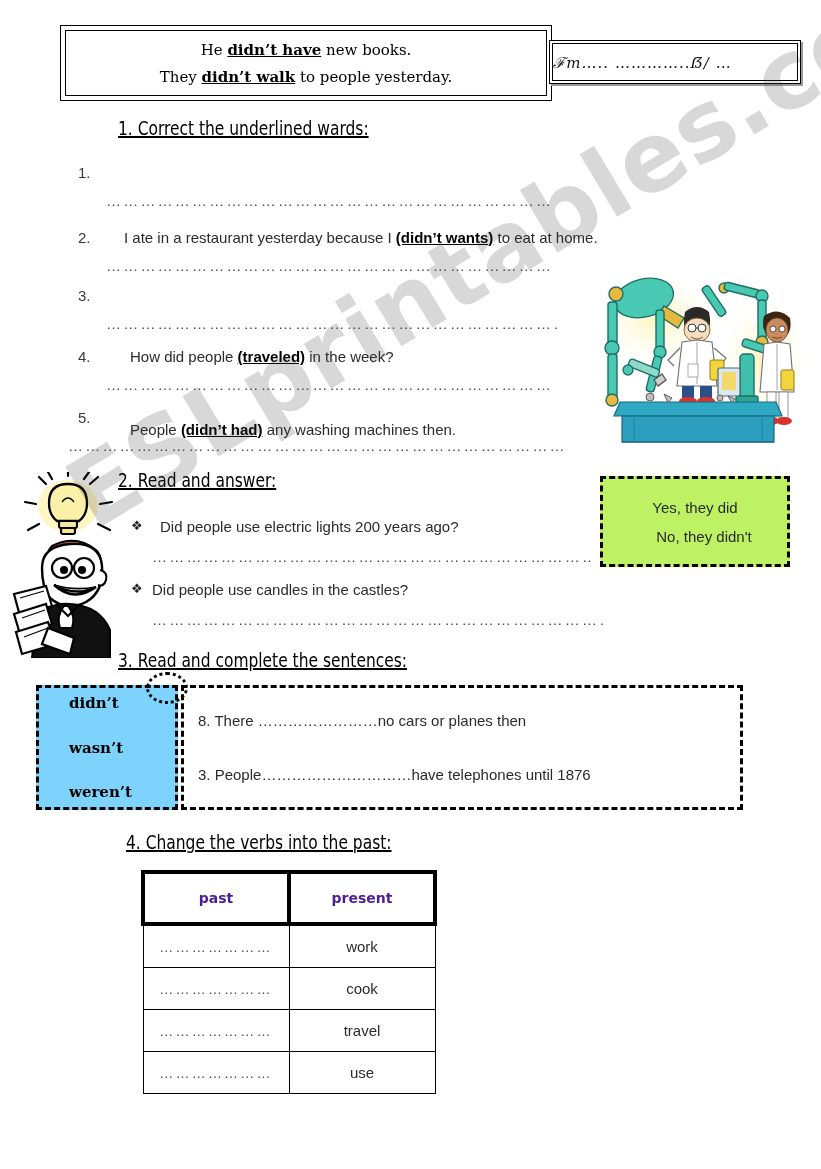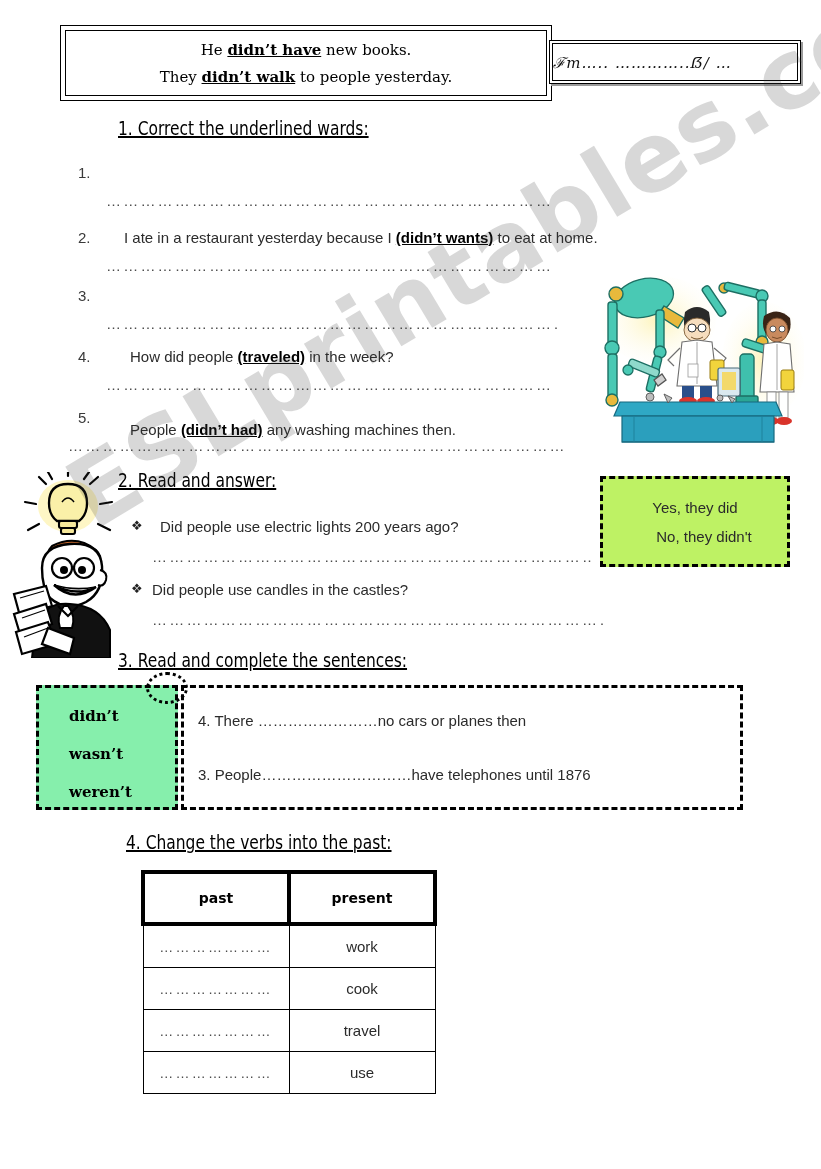--- a/index.html
+++ b/index.html
@@ -190,27 +190,26 @@
 
   
   .s3-wordbank {
     position: absolute;
     left: 36px;
     top: 685px;
     width: 142px;
     height: 125px;
     border: 3px dashed #000;
     box-sizing: border-box;
-    background: #86efac;
+    background: #7dd3fc;
     display: flex;
     flex-direction: column;
-    justify-content: flex-end;
+    justify-content: space-between;
     padding: 6px 0 6px 30px;
     z-index: 12;
-    gap: 20px;
   }
   .s3-wordbank span {
     font-family: "DejaVu Serif", serif;
     font-size: 15px;
     font-weight: bold;
     color: #000;
   }
   .s3-sentences {
     position: absolute;
     left: 181px;
@@ -263,21 +262,21 @@
     font-size: 15px;
     color: #2b2b2b;
     padding: 0;
   }
   .verb-table tr.head td {
     border: 4px solid #000;
     height: 48px;
     font-family: "DejaVu Sans", sans-serif;
     font-weight: bold;
     font-size: 14px;
-    color: #000000;
+    color: #4c1d95;
   }
   .verb-table td .dotcell {
     font-family: "Liberation Sans", sans-serif;
     font-size: 14px;
     letter-spacing: 2.2px;
     color: #4a4a4a;
   }
 
   
   .illus { position: absolute; z-index: 8; }
@@ -348,21 +347,21 @@
   <div class="sec-heading" style="left:118px; top:648px;">3. Read and complete the sentences:</div>
 
   <div class="s3-wordbank">
     <span>didn’t</span>
     <span>wasn’t</span>
     <span>weren’t</span>
   </div>
   <div class="s3-ellipse"></div>
 
   <div class="s3-sentences">
-    <span>4.  There ……………………no cars or planes then</span>
+    <span>8.  There ……………………no cars or planes then</span>
     <span>3.  People…………………………have telephones until 1876</span>
   </div>
 
   <div class="sec-heading" style="left:126px; top:830px;">4. Change the verbs into the past:</div>
 
   <table class="verb-table">
     <tbody>
         <tr class="head">
       <td>past</td>
       <td>present</td>

